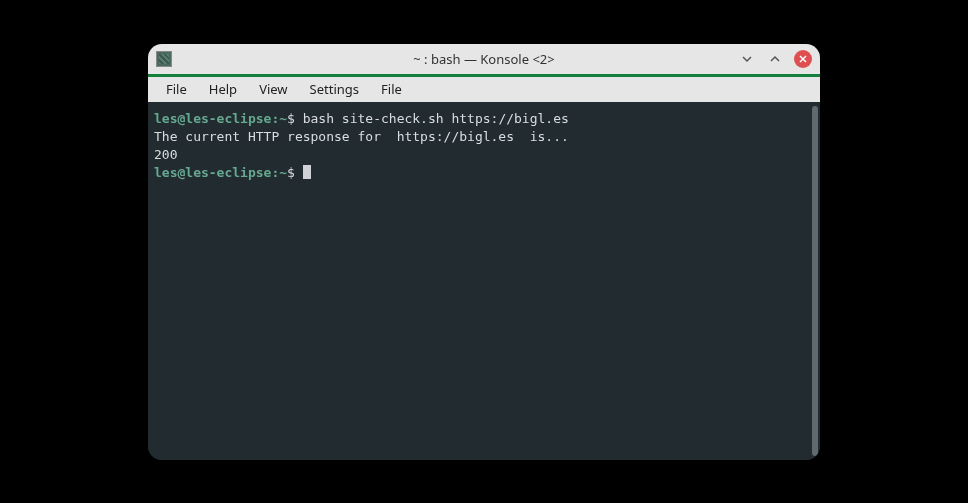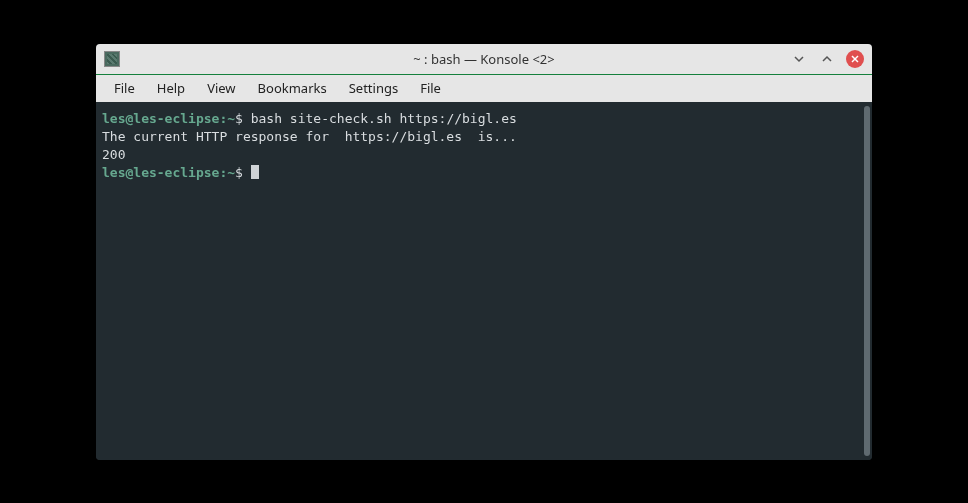--- a/index.html
+++ b/index.html
@@ -6,24 +6,24 @@
     body {
       background: #000;
       width: 968px;
       height: 503px;
       display: flex;
       align-items: center;
       justify-content: center;
       font-family: -apple-system, "Segoe UI", "Noto Sans", sans-serif;
     }
     .window {
-      width: 776px;
+      width: 672px;
       height: 416px;
       background: #222b30;
-      border-radius: 4px;
+      border-radius: 14px;
       overflow: hidden;
       box-shadow: 0 6px 28px rgba(0,0,0,0.6);
       display: flex;
       flex-direction: column;
     }
     
     .titlebar {
       height: 30px;
       background: #e6e6e6;
       display: flex;
@@ -71,21 +71,21 @@
     }
     .ctrl-close {
       background: #e04f4f;
       color: #fff;
     }
     .ctrl-svg { width: 12px; height: 12px; }
     
     .menubar {
       height: 28px;
       background: #e6e6e6;
-      border-top: 1px solid #15803d;
+      border-top: 3px solid #15803d;
       display: flex;
       align-items: center;
       gap: 2px;
       padding: 0 8px;
       font-size: 13px;
       color: #222;
     }
     .menu-item {
       padding: 4px 10px;
       cursor: pointer;
@@ -159,21 +159,20 @@
           <line x1="9" y1="3" x2="3" y2="9" stroke="#fff" stroke-width="1.5"></line>
         </svg>
       </div>
     </div>
   </div>
 
   <div class="menubar">
     <div class="menu-item">File</div>
     <div class="menu-item">Help</div>
     <div class="menu-item">View</div>
-    <div class="menu-item">Bookmarks</div>
     <div class="menu-item">Settings</div>
     <div class="menu-item">File</div>
   </div>
 
   <div class="terminal-wrap">
     <div class="terminal" id="terminal"><div><span class="prompt-user">les@les-eclipse</span><span class="prompt-sep">:</span><span class="prompt-path">~</span><span class="prompt-sym">$</span> <span>bash site-check.sh https://bigl.es</span></div><div>The current HTTP response for  https://bigl.es  is...</div><div>200</div><div><span class="prompt-user">les@les-eclipse</span><span class="prompt-sep">:</span><span class="prompt-path">~</span><span class="prompt-sym">$</span> <span class="cursor-block"></span></div></div>
     <div class="scrollbar">
       <div class="scroll-thumb"></div>
     </div>
   </div>

